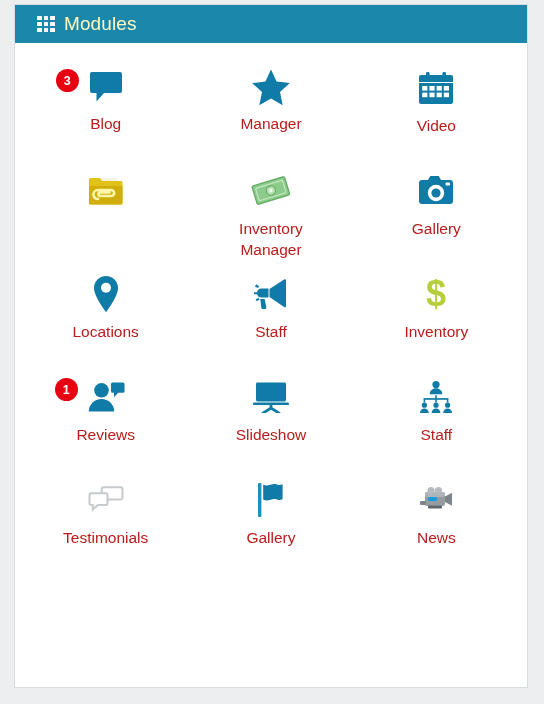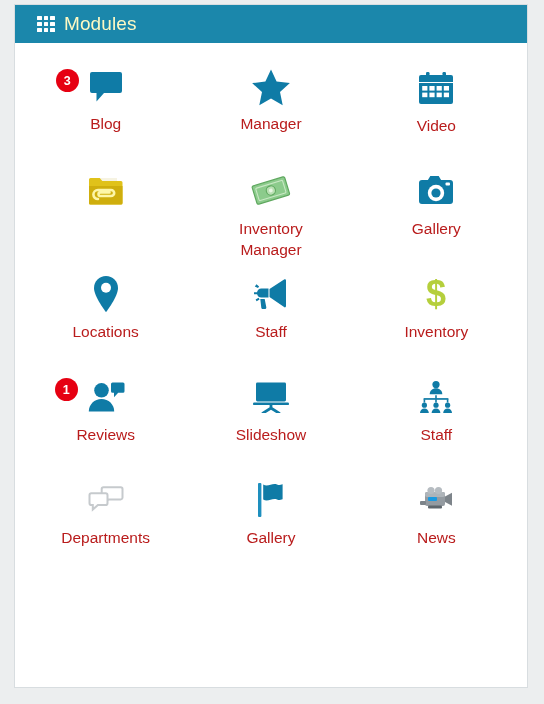--- a/index.html
+++ b/index.html
@@ -313,21 +313,21 @@
       </div>
       <div class="module-tile">
         <div class="tile-icon-wrap">
           <span>
             <svg width="36" height="30" viewBox="0 0 36 30">
       <path fill="#ffffff" stroke="#c6cacd" stroke-width="2" d="M15.5 2.2h17.2a1.8 1.8 0 0 1 1.8 1.8v8.6a1.8 1.8 0 0 1-1.8 1.8H20.4l-4.9 4.2v-4.2h0a1.8 1.8 0 0 1-1.8-1.8V4a1.8 1.8 0 0 1 1.8-1.8z"></path>
       <path fill="#ffffff" stroke="#c6cacd" stroke-width="2" d="M3.3 8.3h14.4A1.8 1.8 0 0 1 19.5 10v8.2a1.8 1.8 0 0 1-1.8 1.8H9.9l-5.1 4.6V20H3.3a1.8 1.8 0 0 1-1.8-1.8V10a1.8 1.8 0 0 1 1.8-1.7z"></path>
     </svg>
           </span>
         </div>
-        <div class="tile-label">Departments</div>
+        <div class="tile-label">Testimonials</div>
       </div>
       <div class="module-tile">
         <div class="tile-icon-wrap">
           <span>
             <svg width="32" height="36" viewBox="0 0 32 36">
       <rect x="3" y="1" width="3.4" height="34" rx="1" fill="#1e8fbe"></rect>
       <path fill="#0f7ba6" d="M8.2 2.5c4.6 3 9.2-2 13.8 0 2.8 1.2 5.6-.2 5.6-.2v14.9s-2.8 1.4-5.6.2c-4.6-2-9.2 3-13.8 0z"></path>
     </svg>
           </span>
         </div>

